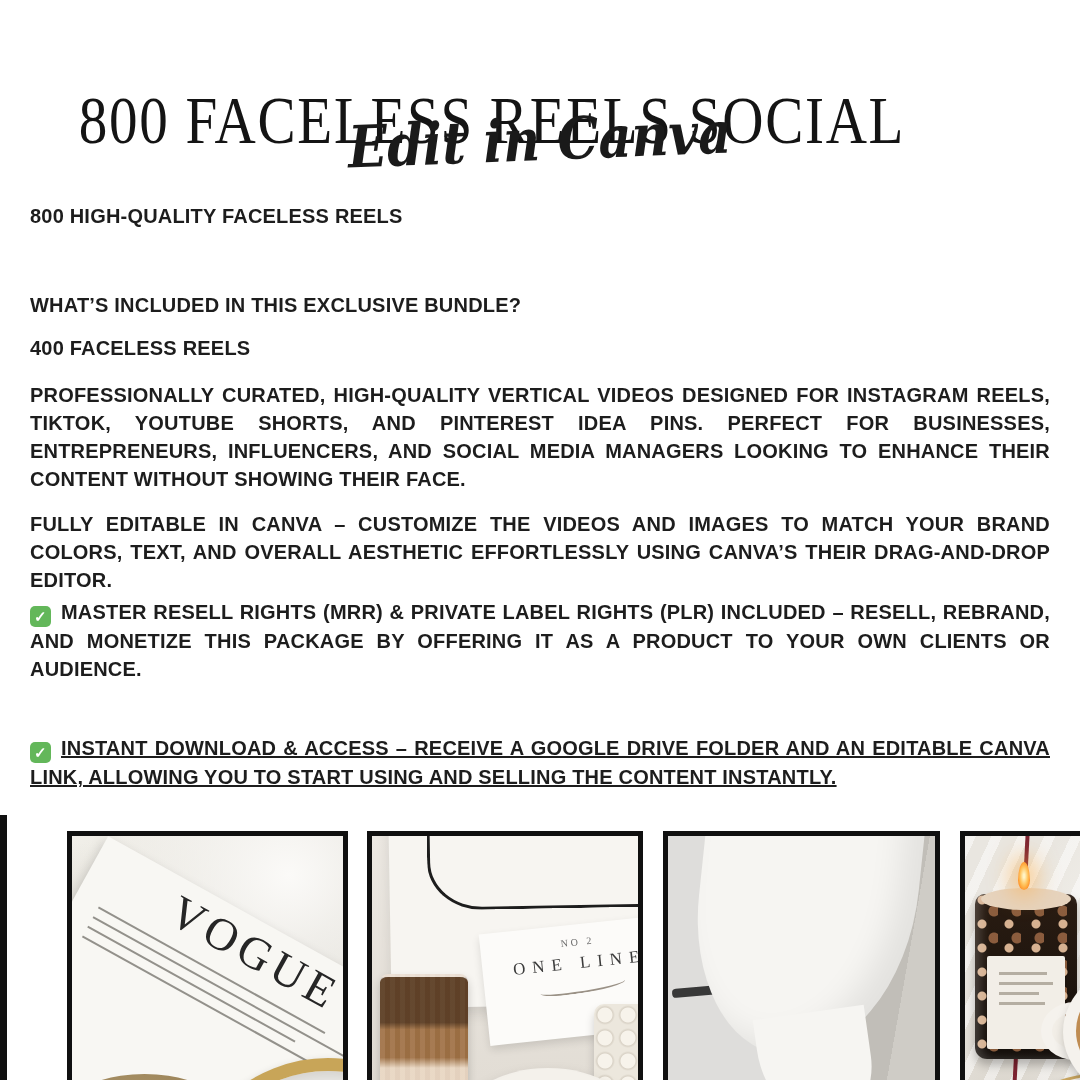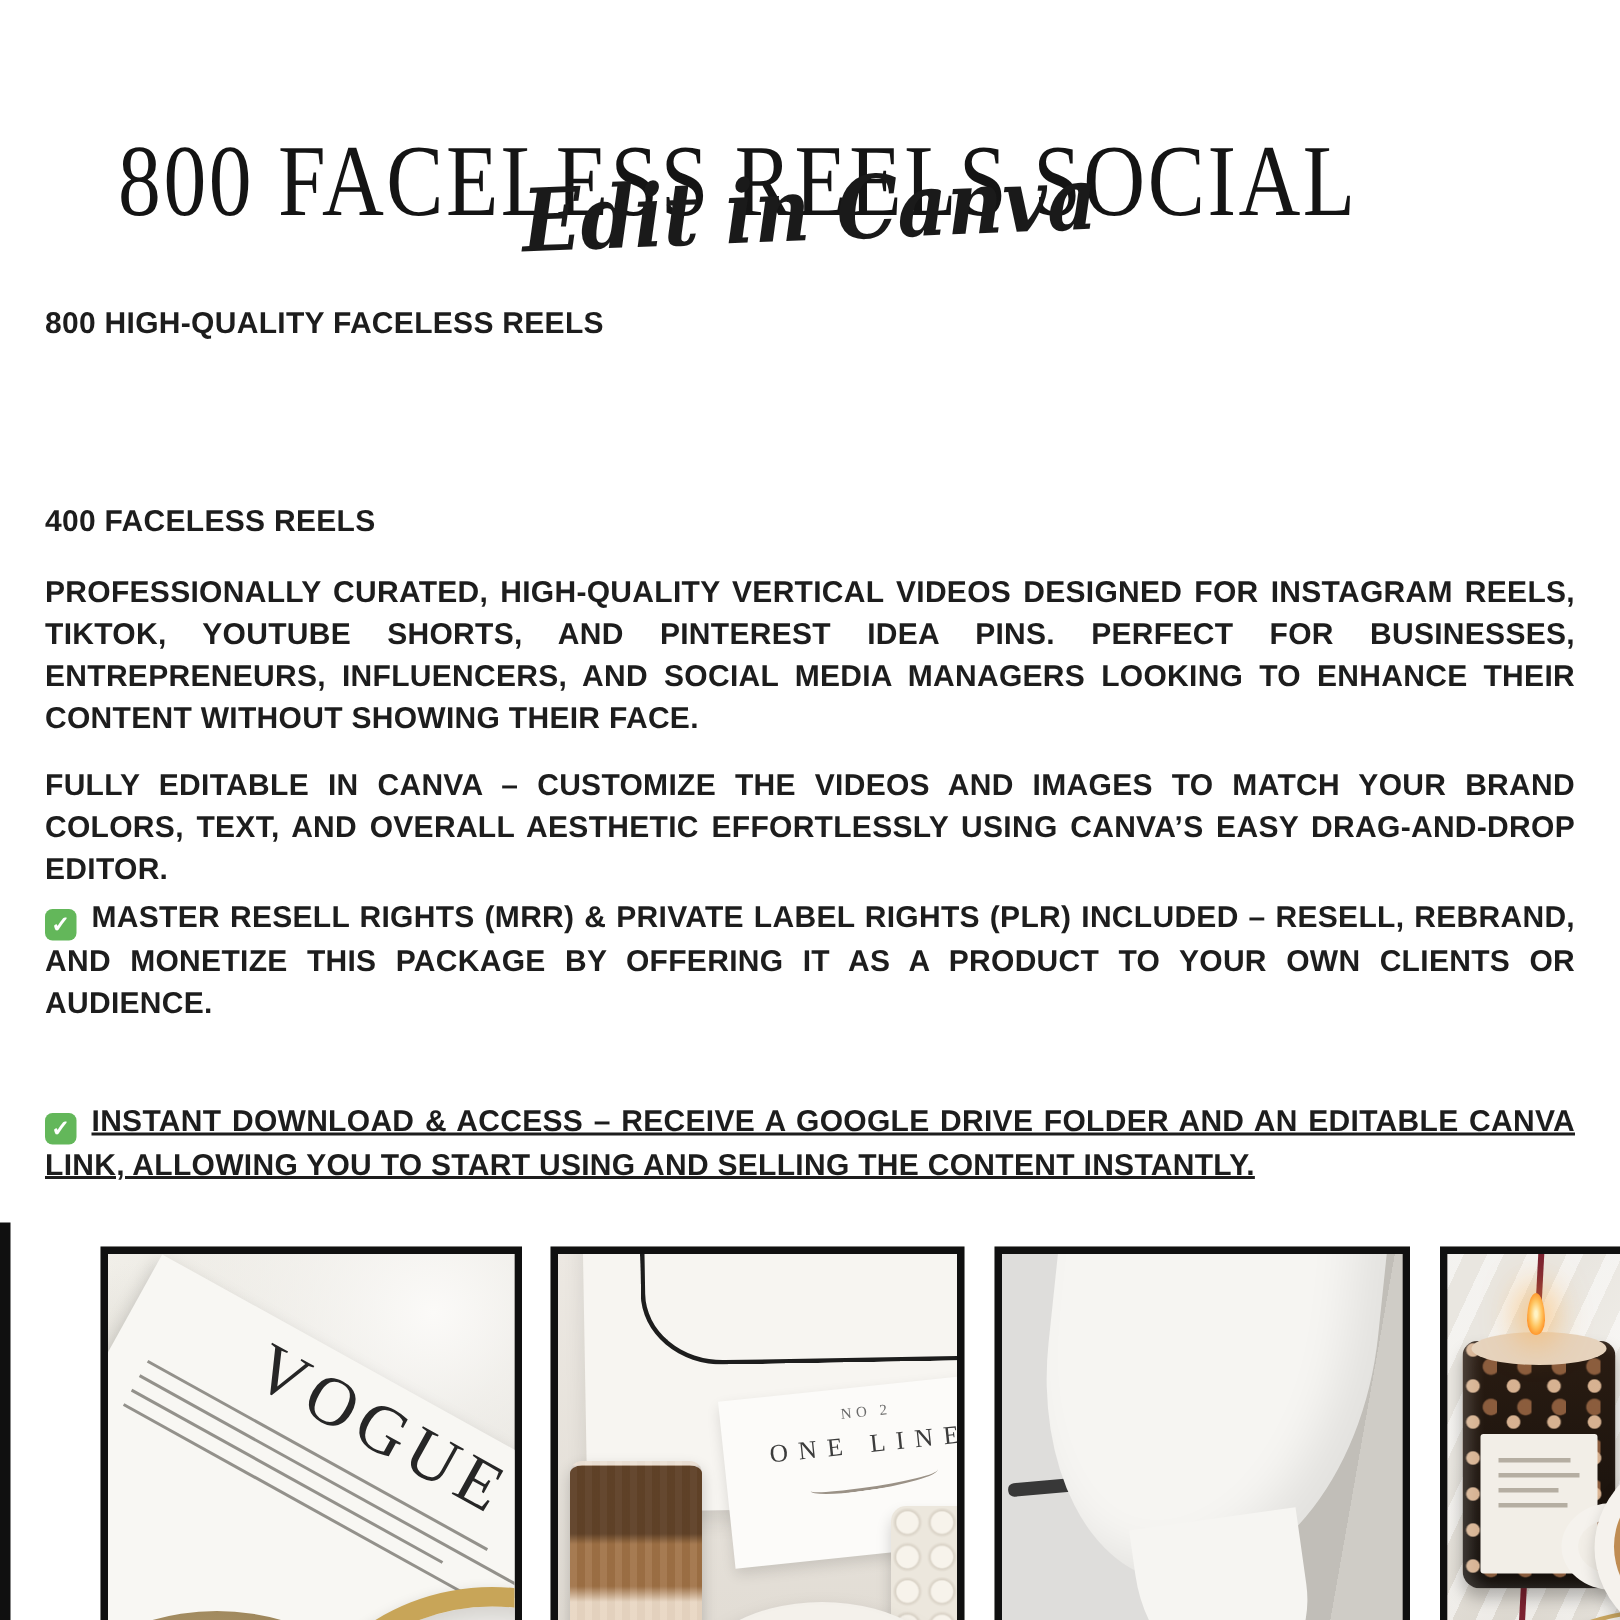--- a/index.html
+++ b/index.html
@@ -116,24 +116,25 @@
 </style>
 </head>
 <body>
 
 <div class="page">
 
   <h1 class="title"><span class="squeeze">800 FACELESS REELS SOCIAL</span></h1>
   <div class="subtitle"><span class="squeeze">Edit in Canva</span></div>
 
   <p class="txt center" style="top:202px;">800 HIGH-QUALITY FACELESS REELS</p>
+  <p class="txt center" style="top:291px;">WHAT’S INCLUDED IN THIS EXCLUSIVE BUNDLE?</p>
 
   <p class="txt" style="top:334px;">400 FACELESS REELS</p>
   <p class="txt justify" style="top:381px;">PROFESSIONALLY CURATED, HIGH-QUALITY VERTICAL VIDEOS DESIGNED FOR INSTAGRAM REELS, TIKTOK, YOUTUBE SHORTS, AND PINTEREST IDEA PINS. PERFECT FOR BUSINESSES, ENTREPRENEURS, INFLUENCERS, AND SOCIAL MEDIA MANAGERS LOOKING TO ENHANCE THEIR CONTENT WITHOUT SHOWING THEIR FACE.</p>
-  <p class="txt justify" style="top:510px;">FULLY EDITABLE IN CANVA – CUSTOMIZE THE VIDEOS AND IMAGES TO MATCH YOUR BRAND COLORS, TEXT, AND OVERALL AESTHETIC EFFORTLESSLY USING CANVA’S EASY DRAG-AND-DROP EDITOR.</p>
+  <p class="txt justify" style="top:510px;">FULLY EDITABLE IN CANVA – CUSTOMIZE THE VIDEOS AND IMAGES TO MATCH YOUR BRAND COLORS, TEXT, AND OVERALL AESTHETIC EFFORTLESSLY USING CANVA’S THEIR DRAG-AND-DROP EDITOR.</p>
 
   <p class="txt justify" style="top:598px;"><span class="check">✓</span><span>MASTER RESELL RIGHTS (MRR) &amp; PRIVATE LABEL RIGHTS (PLR) INCLUDED – RESELL, REBRAND, AND MONETIZE THIS PACKAGE BY OFFERING IT AS A PRODUCT TO YOUR OWN CLIENTS OR AUDIENCE.</span></p>
   <p class="txt justify" style="top:734px;text-decoration:underline;"><span class="check">✓</span><span>INSTANT DOWNLOAD &amp; ACCESS – RECEIVE A GOOGLE DRIVE FOLDER AND AN EDITABLE CANVA LINK, ALLOWING YOU TO START USING AND SELLING THE CONTENT INSTANTLY.</span></p>
 
   <div class="sliver"></div>
 
   <figure class="photo" style="left:27px;width:281px;">
     <div class="p1-sheet"></div>
     <div class="p1-mag">
       <span class="p1-vogue">VOGUE</span>

